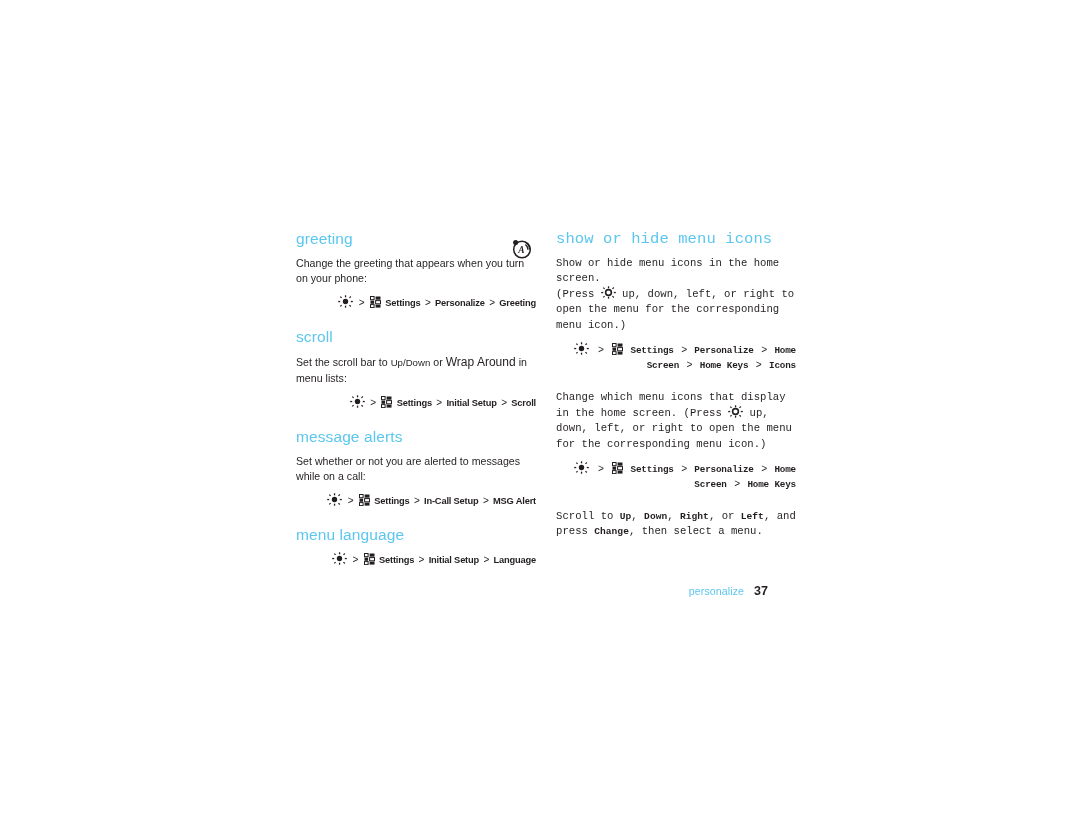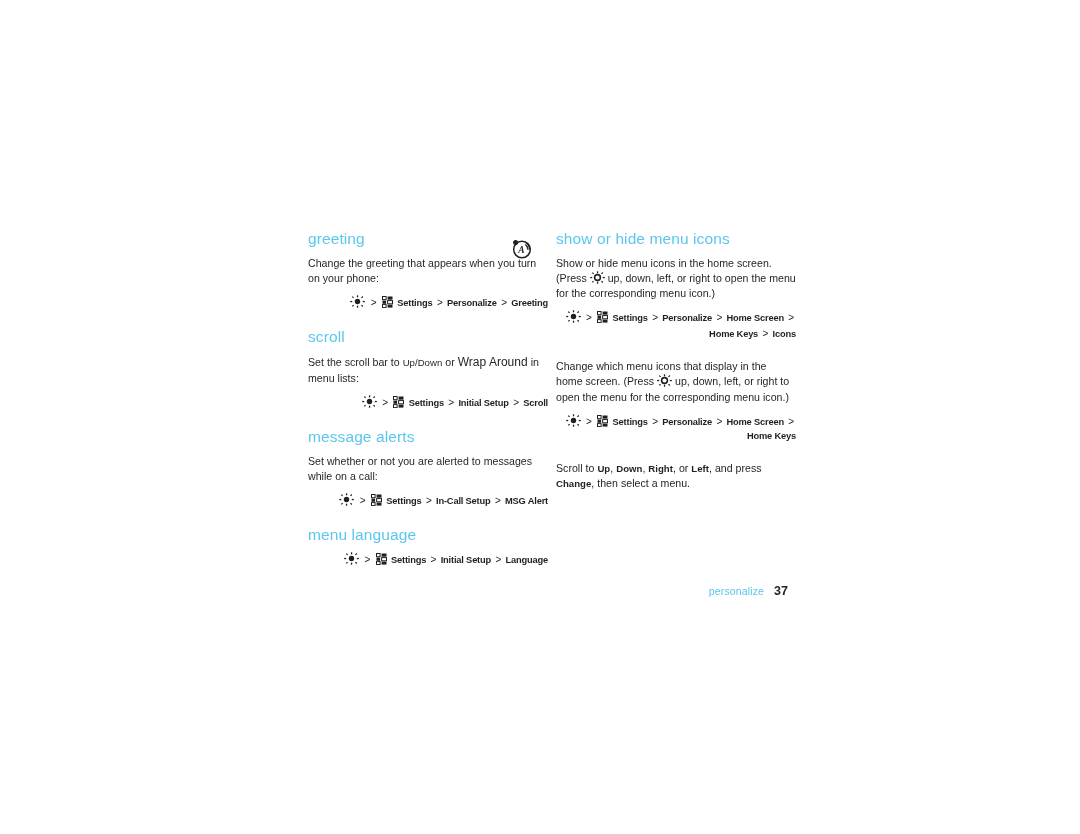--- a/index.html
+++ b/index.html
@@ -20,22 +20,22 @@
     position: absolute;
     left: 0; top: 0;
     width: 1080px;
     height: 834px;
   }
 
   .col {
     position: absolute;
     width: 240px;
   }
-  .col-left  { left: 308px; top: 230px; }
-  .col-right { left: 556px; top: 230px; }
+  .col-left  { left: 296px; top: 230px; }
+  .col-right { left: 556px; top: 230px; font-family: Liberation Mono, monospace; }
 
   h2.sec-title {
     font-size: 15.5px;
     font-weight: normal;
     color: #5bc6ee;
     margin: 0 0 7px 0;
     letter-spacing: 0.1px;
     line-height: 1.2;
   }
 
@@ -98,21 +98,21 @@
     left: 509px;
     top: 236px;
     width: 24px;
     height: 24px;
   }
   .icon-margin svg { display:block; }
 
   
   .footer {
     position: absolute;
-    left: 548px;
+    left: 528px;
     top: 581px;
     width: 240px;
     text-align: right;
     white-space: nowrap;
   }
   .footer .fchapter {
     font-size: 10.6px;
     color: #5bc6ee;
     letter-spacing: 0.1px;
   }

